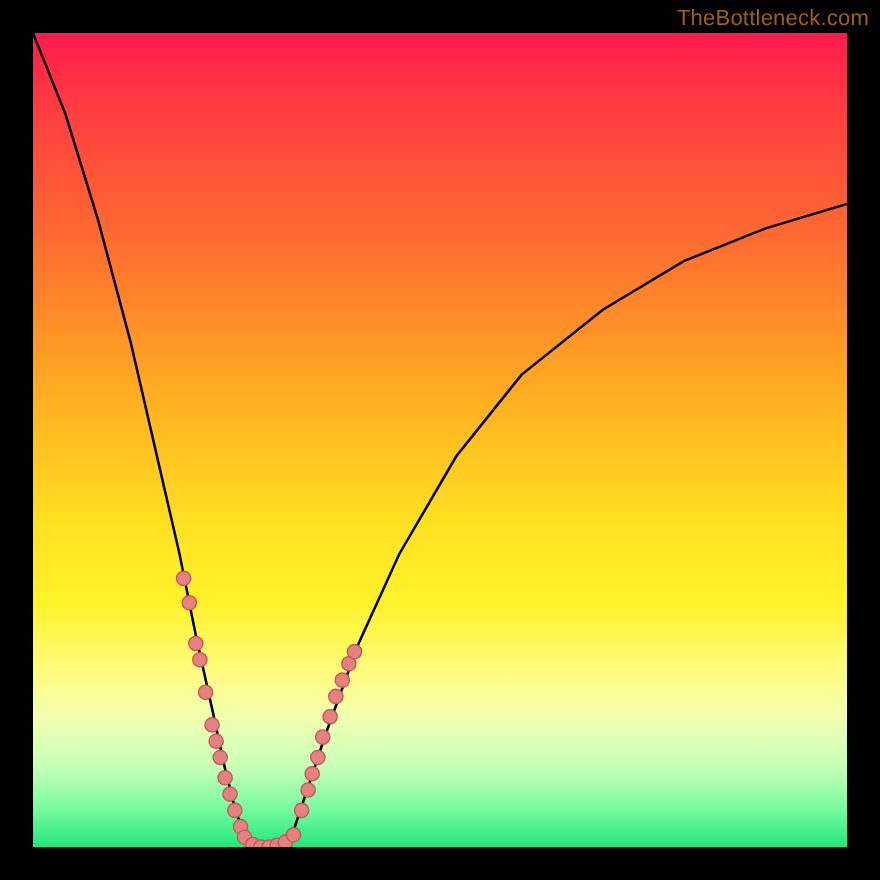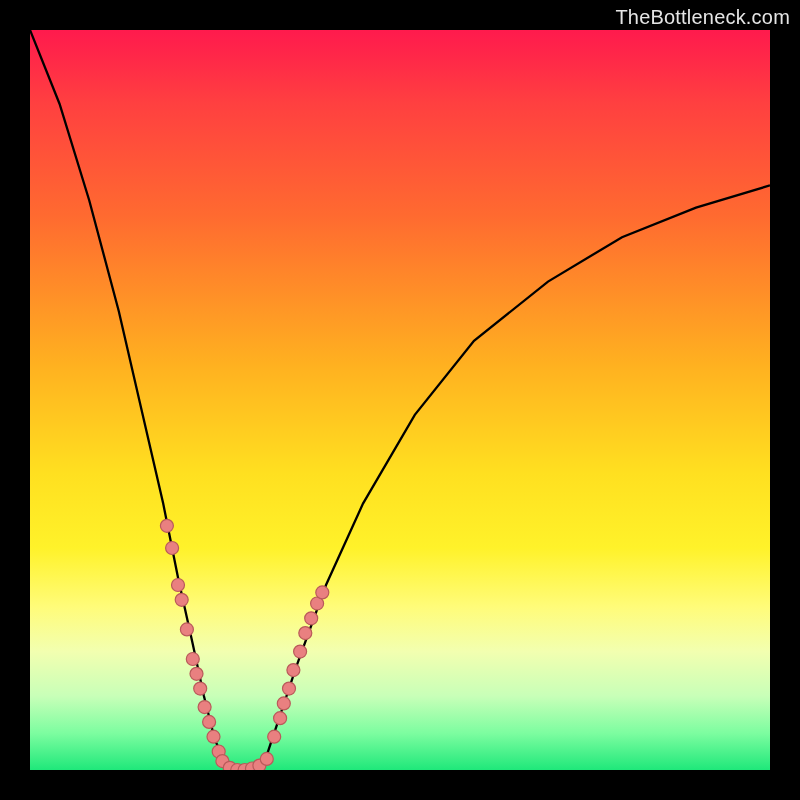--- a/index.html
+++ b/index.html
@@ -40,21 +40,21 @@
     position: absolute;
     left: 0;
     top: 0;
     width: 740px;
     height: 740px;
   }
   .watermark {
     position: absolute;
     top: 6px;
     right: 10px;
-    color: #e5e5e5;
+    color: #a16207;
     font-size: 20px;
     letter-spacing: 0.2px;
     text-align: center;
   }
   .curve {
     fill: none;
     stroke: #000;
     stroke-width: 2.3;
   }
   .dot {

